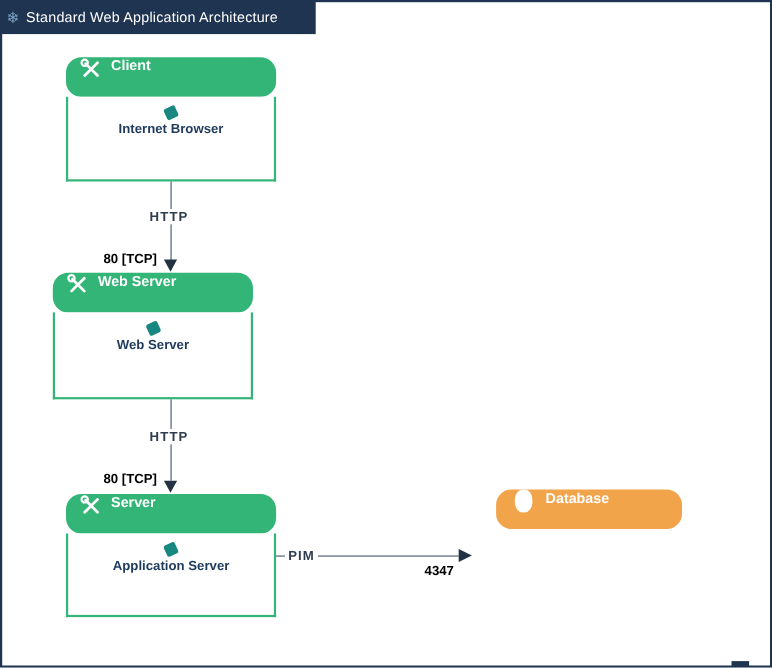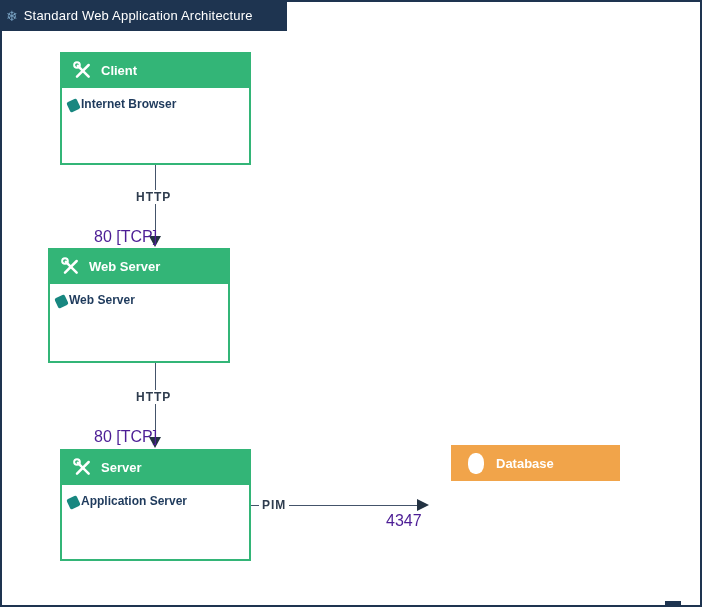--- a/index.html
+++ b/index.html
@@ -5,41 +5,41 @@
   html,body{margin:0;padding:0;background:#fff;font-family:"Liberation Sans",sans-serif;}
   .canvas{position:relative;width:702px;height:607px;background:#ffffff;border:2px solid #1e3450;box-sizing:border-box;overflow:visible;}
 
   
   .title-tab{position:absolute;left:-2px;top:-2px;width:287px;height:31px;background:#1e3450;display:flex;align-items:center;padding-left:6px;box-sizing:border-box;gap:6px;}
   .title-icon{color:#79a3c4;font-size:14px;line-height:1;}
   .title-text{color:#ffffff;font-weight:normal;font-size:13px;letter-spacing:.2px;}
 
   
   .node{position:absolute;box-sizing:border-box;}
-  .node-header{height:36px;display:flex;align-items:center;padding-left:12px;gap:9px;box-sizing:border-box;}
+  .node-header{height:36px;display:flex;align-items:flex-start;padding-left:12px;gap:9px;box-sizing:border-box;border-radius:14px;}
   .green .node-header{background:#33b577;}
   .orange .node-header{background:#f1a44a;margin-left:22px;}
   .node-title{color:#ffffff;font-weight:bold;font-size:13px;}
   .node-body{position:absolute;left:0;right:0;top:36px;bottom:0;background:#ffffff;box-sizing:border-box;padding:9px 6px;}
   .green .node-body{border:2px solid #33b577;border-top:none;}
   .orange .node-body{border:2px solid #f1a44a;border-top:none;}
-  .item{display:flex;align-items:flex-end;gap:2px;}
+  .item{display:flex;align-items:center;gap:2px;flex-direction:column;}
   .diamond-icon{width:11px;height:11px;background:#188780;border-radius:2px;transform:rotate(65deg);flex:0 0 auto;}
   .item-label{color:#1e3a5c;font-weight:bold;font-size:12px;}
 
   .tools-icon{display:inline-flex;width:20px;height:20px;}
   .db-icon{width:16px;height:21px;background:#ffffff;border-radius:45%;}
 
   
   .vline{position:absolute;width:0;border-left:1px solid #44546a;}
   .hline{position:absolute;height:0;border-top:1px solid #44546a;}
   .arrow-down{position:absolute;width:0;height:0;border-left:6px solid transparent;border-right:6px solid transparent;border-top:11px solid #233242;}
   .arrow-right{position:absolute;width:0;height:0;border-top:6px solid transparent;border-bottom:6px solid transparent;border-left:12px solid #233242;}
   .edge-label{position:absolute;background:#ffffff;color:#2e3c4e;font-size:12px;padding:0 3px;letter-spacing:1px;font-weight:bold;}
-  .edge-port{position:absolute;color:#4c1d95;font-size:16px;font-weight:normal;}
+  .edge-port{position:absolute;color:#000000;font-size:12px;font-weight:bold;}
 
   .corner-mark{position:absolute;background:#1e3450;}
 </style>
 </head>
 <body>
 
 <div class="canvas">
 
   <div class="title-tab">
     <span class="title-icon">❄</span>

